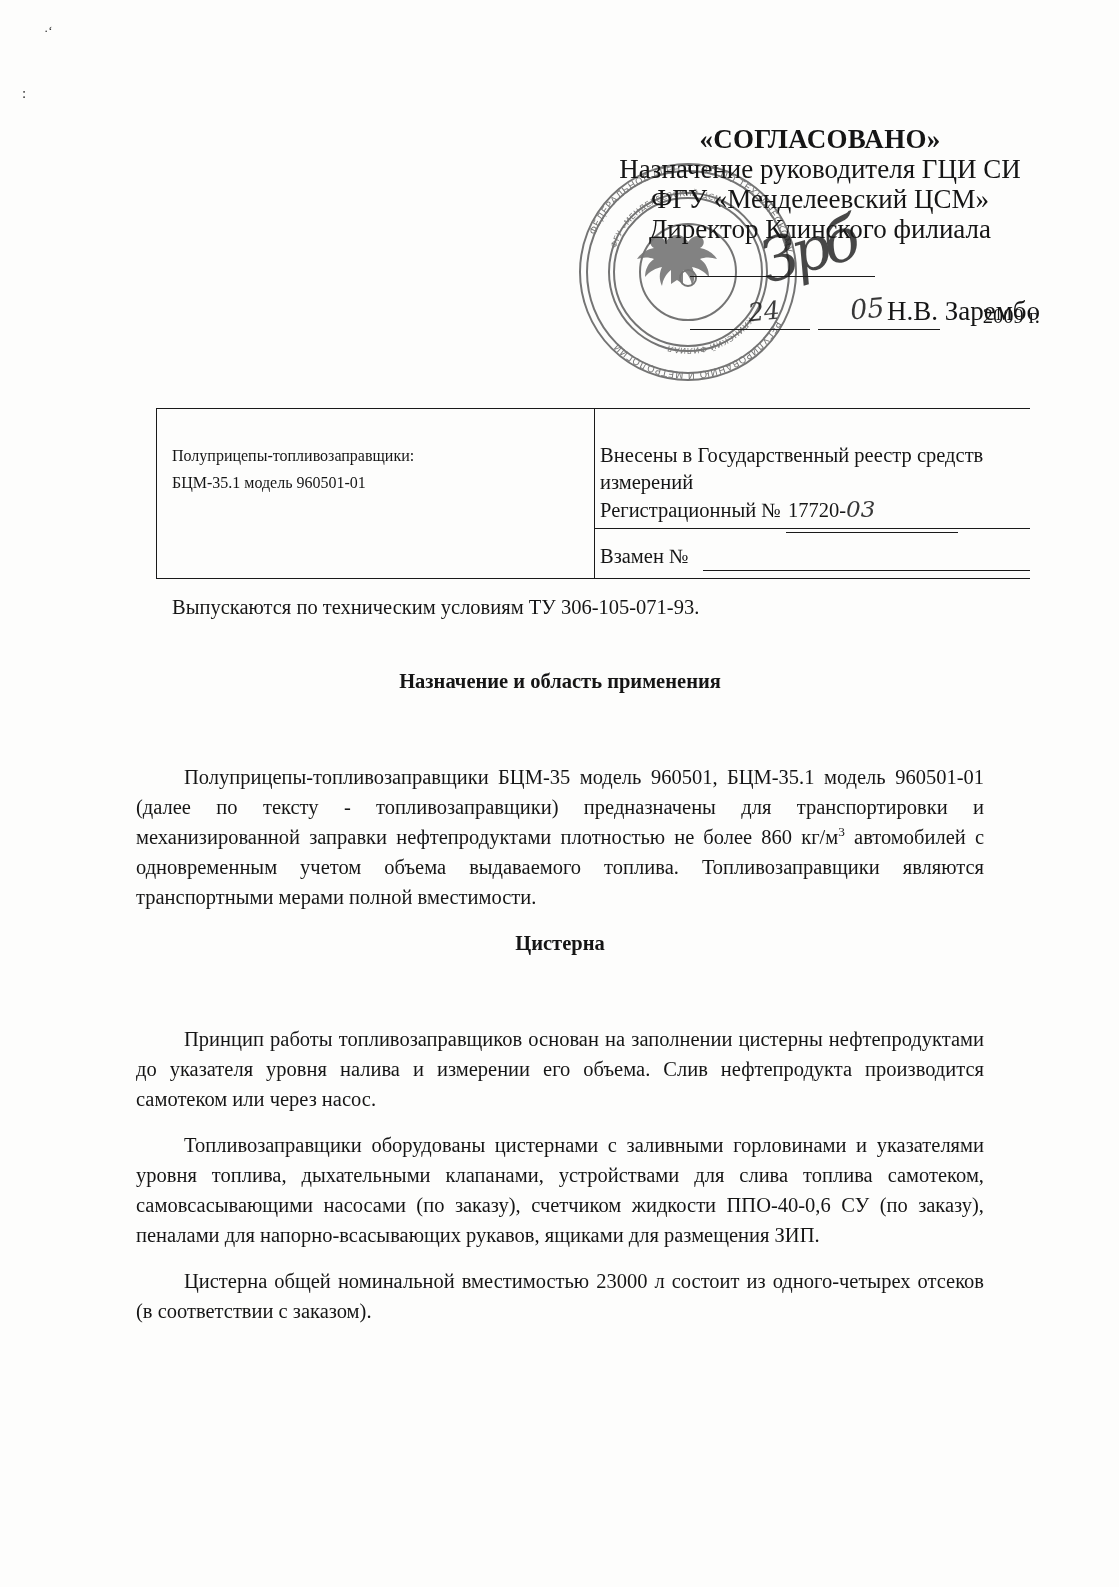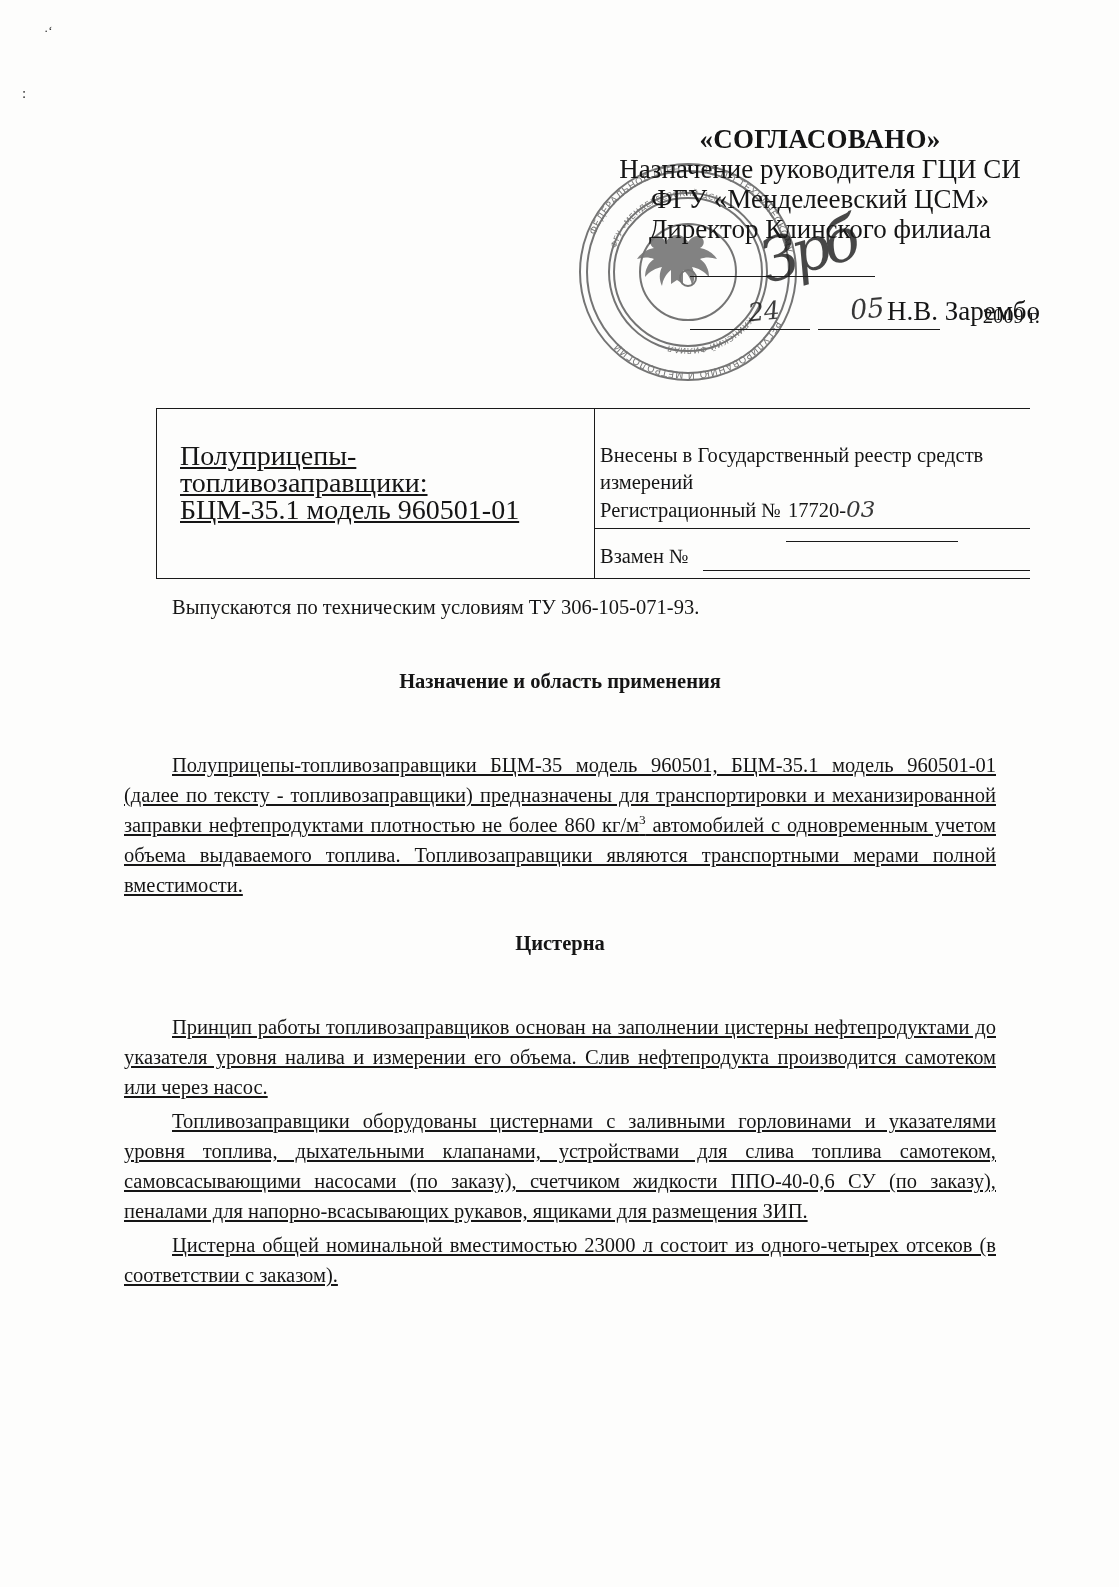--- a/index.html
+++ b/index.html
@@ -155,38 +155,37 @@
     height: 1px;
   }
   .vrule {
     position: absolute;
     background: #1a1a1a;
     width: 1px;
   }
 
   .reg-left {
     position: absolute;
-    left: 180px;
+    left: 172px;
     top: 442px;
     width: 400px;
-    font-size: 28px;
+    font-size: 16px;
     line-height: 27px;
-    text-decoration: underline;
   }
   .reg-right {
     position: absolute;
     left: 600px;
     top: 442px;
     width: 450px;
     font-size: 20.5px;
     line-height: 27px;
   }
   .reg-right .regnum-underline {
     border-bottom: 1px solid #1a1a1a;
-    padding: 0 2px 17px 2px;
+    padding: 0 2px 8px 2px;
     display: inline-block;
     min-width: 168px;
   }
   .hand-reg {
     font-family: "DejaVu Serif", serif;
     font-style: italic;
     font-size: 23px;
     opacity: 0.85;
   }
   .vzamen {
@@ -210,24 +209,23 @@
   .body-text {
     position: absolute;
     left: 120px;
     width: 880px;
     font-size: 20.5px;
     line-height: 30px;
     text-align: justify;
   }
   .para {
     text-indent: 48px;
-    margin: 4px;
+    margin: 16px;
     text-align: justify;
     text-justify: inter-word;
-    text-decoration: underline;
   }
   .para-noindent {
     text-indent: 0;
     margin: 0;
   }
   .heading {
     text-align: center;
     font-weight: bold;
     font-size: 20.5px;
     margin: 0;

